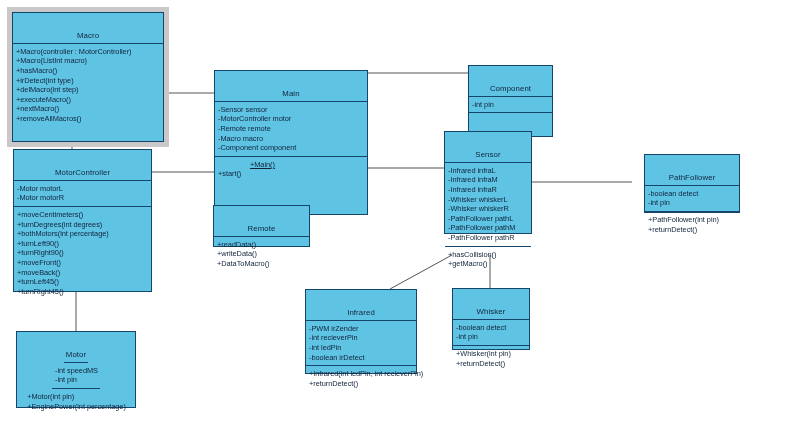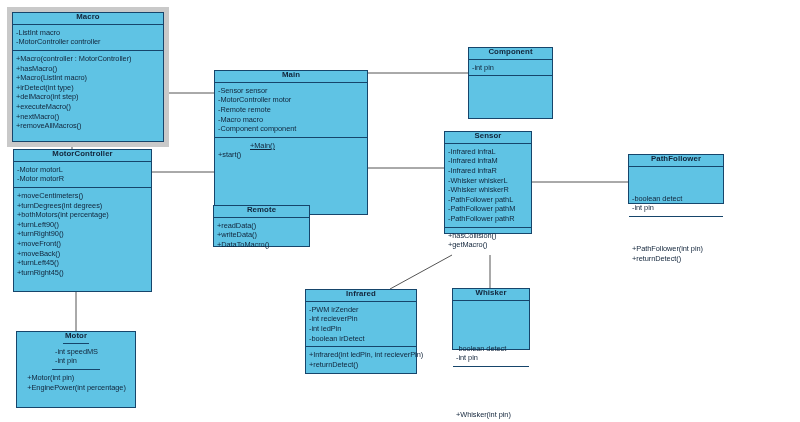--- a/index.html
+++ b/index.html
@@ -36,23 +36,23 @@
     z-index: 5;
   }
   .uml-class.selected {
     border: 1px solid #16456b;
     outline: 5px solid #c9c9c9;
     outline-offset: 0px;
     z-index: 6;
   }
   .cls-title {
     text-align: center;
-    font-weight: bold;
+    font-weight: normal;
     font-size: 7.8px;
-    padding: 0 2px 3px 2px;
+    padding: 19px 2px 3px 2px;
     border-bottom: 1px solid #16456b;
     letter-spacing: 0.1px;
   }
   .cls-section {
     padding: 3px 2px 3px 3px;
   }
   .cls-section.attrs {
     border-bottom: 1px solid #16456b;
   }
   .cls-row {
@@ -84,28 +84,24 @@
       <polyline points="76,292 76,331" fill="none" stroke="#555555" stroke-width="1"></polyline>
       <polyline points="262,183 262,205" fill="none" stroke="#555555" stroke-width="1"></polyline>
       <polyline points="368,73 468,73" fill="none" stroke="#555555" stroke-width="1"></polyline>
       <polyline points="368,168 444,168" fill="none" stroke="#555555" stroke-width="1"></polyline>
       <polyline points="532,182 632,182" fill="none" stroke="#555555" stroke-width="1"></polyline>
       <polyline points="490,255 490,288" fill="none" stroke="#555555" stroke-width="1"></polyline>
       <polyline points="452,255 390,289" fill="none" stroke="#555555" stroke-width="1"></polyline>
     </svg>
 <div class="uml-class flexbox selected" style="left: 12px; top: 12px; width: 152px; height: 130px;">
       <div class="cls-title">Macro</div>
-      <div class="cls-section attrs">
-        <div class="cls-row">-ListInt macro</div>
-        <div class="cls-row">-MotorController controller</div>
-      </div>
       <div class="cls-section methods">
         <div class="cls-row">+Macro(controller : MotorController)</div>
+        <div class="cls-row">+Macro(ListInt macro)</div>
         <div class="cls-row">+hasMacro()</div>
-        <div class="cls-row">+Macro(ListInt macro)</div>
         <div class="cls-row">+irDetect(int type)</div>
         <div class="cls-row">+delMacro(int step)</div>
         <div class="cls-row">+executeMacro()</div>
         <div class="cls-row">+nextMacro()</div>
         <div class="cls-row">+removeAllMacros()</div>
       </div>
       <div class="spacer"></div>
     </div>
     <div class="uml-class flexbox" style="left: 13px; top: 149px; width: 139px; height: 143px;">
       <div class="cls-title">MotorController</div>
@@ -155,21 +151,21 @@
     </div>
     <div class="uml-class flexbox" style="left: 213px; top: 205px; width: 97px; height: 42px; justify-content: space-between;">
       <div class="cls-title">Remote</div>
       <div class="cls-section methods">
         <div class="cls-row">+readData()</div>
         <div class="cls-row">+writeData()</div>
         <div class="cls-row">+DataToMacro()</div>
       </div>
       <div class="spacer"></div>
     </div>
-    <div class="uml-class flexbox" style="left: 468px; top: 47px; width: 85px; height: 72px;">
+    <div class="uml-class flexbox" style="left: 468px; top: 65px; width: 85px; height: 72px;">
       <div class="cls-title">Component</div>
       <div class="cls-section attrs">
         <div class="cls-row">-int pin</div>
       </div>
       <div class="spacer"></div>
     </div>
     <div class="uml-class flexbox" style="left: 444px; top: 131px; width: 88px; height: 103px;">
       <div class="cls-title">Sensor</div>
       <div class="cls-section attrs">
         <div class="cls-row">-Infrared infraL</div>
@@ -180,21 +176,21 @@
         <div class="cls-row">-PathFollower pathL</div>
         <div class="cls-row">-PathFollower pathM</div>
         <div class="cls-row">-PathFollower pathR</div>
       </div>
       <div class="cls-section methods">
         <div class="cls-row">+hasCollision()</div>
         <div class="cls-row">+getMacro()</div>
       </div>
       <div class="spacer"></div>
     </div>
-    <div class="uml-class flexbox" style="left: 628px; top: 154px; width: 96px; height: 50px; gap: 24px;">
+    <div class="uml-class flexbox" style="left: 644px; top: 154px; width: 96px; height: 59px;">
       <div class="cls-title">PathFollower</div>
       <div class="cls-section attrs">
         <div class="cls-row">-boolean detect</div>
         <div class="cls-row">-int pin</div>
       </div>
       <div class="cls-section methods">
         <div class="cls-row">+PathFollower(int pin)</div>
         <div class="cls-row">+returnDetect()</div>
       </div>
       <div class="spacer"></div>
@@ -206,21 +202,21 @@
         <div class="cls-row">-int recieverPin</div>
         <div class="cls-row">-int ledPin</div>
         <div class="cls-row">-boolean irDetect</div>
       </div>
       <div class="cls-section methods">
         <div class="cls-row">+Infrared(int ledPin, int recieverPin)</div>
         <div class="cls-row">+returnDetect()</div>
       </div>
       <div class="spacer"></div>
     </div>
-    <div class="uml-class flexbox" style="left: 452px; top: 288px; width: 78px; height: 62px; gap: 40px;">
+    <div class="uml-class flexbox" style="left: 452px; top: 288px; width: 78px; height: 62px;">
       <div class="cls-title">Whisker</div>
       <div class="cls-section attrs">
         <div class="cls-row">-boolean detect</div>
         <div class="cls-row">-int pin</div>
       </div>
       <div class="cls-section methods">
         <div class="cls-row">+Whisker(int pin)</div>
         <div class="cls-row">+returnDetect()</div>
       </div>
       <div class="spacer"></div>

